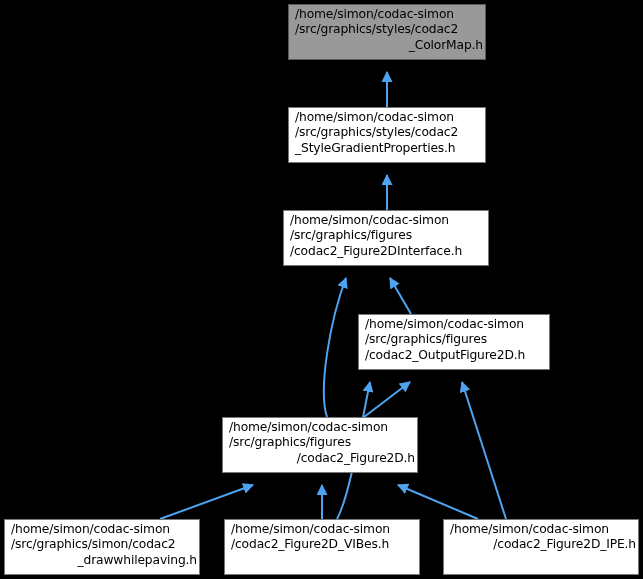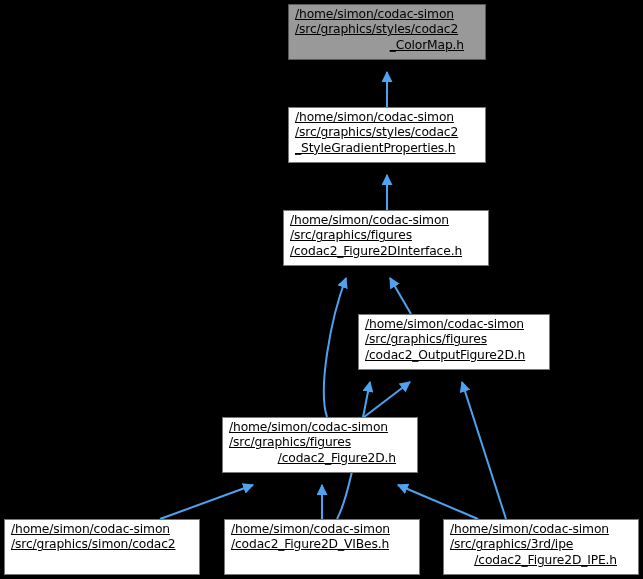--- a/index.html
+++ b/index.html
@@ -24,24 +24,23 @@
     pointer-events: none;
   }
   .node {
     position: absolute;
     box-sizing: border-box;
     border: 1px solid #777777;
     background: #ffffff;
     color: #000000;
     font-size: 12.3px;
     line-height: 15.4px;
-    padding: 2px 21px 3px 6px;
+    padding: 2px 2px 3px 6px;
     white-space: pre;
     letter-spacing: -0.15px;
-    text-decoration: underline;
   }
   .node.root-node {
     background: #999999;
     border: 1px solid #5a5a5a;
   }
   .node-line {
     display: block;
   }
   .al-left   { text-align: left; }
   .al-center { text-align: right; }
@@ -68,18 +67,18 @@
       <path d="M478,519 L398,485" fill="none" stroke="#4ea3f0" stroke-width="2" marker-end="url(#arrowhead)"></path>
       <path d="M506,519 L462,382" fill="none" stroke="#4ea3f0" stroke-width="2" marker-end="url(#arrowhead)"></path>
     </svg>
 
   <div id="node-layer">
       <div class="node root-node" style="left: 288px; top: 4px; width: 198px; height: 56px;"><span class="node-line al-left">/home/simon/codac-simon</span><span class="node-line al-left">/src/graphics/styles/codac2</span><span class="node-line al-center">_ColorMap.h</span></div>
       <div class="node" style="left: 288px; top: 107px; width: 198px; height: 56px;"><span class="node-line al-left">/home/simon/codac-simon</span><span class="node-line al-left">/src/graphics/styles/codac2</span><span class="node-line al-left">_StyleGradientProperties.h</span></div>
       <div class="node" style="left: 283px; top: 210px; width: 206px; height: 56px;"><span class="node-line al-left">/home/simon/codac-simon</span><span class="node-line al-left">/src/graphics/figures</span><span class="node-line al-left">/codac2_Figure2DInterface.h</span></div>
       <div class="node" style="left: 358px; top: 314px; width: 192px; height: 56px;"><span class="node-line al-left">/home/simon/codac-simon</span><span class="node-line al-left">/src/graphics/figures</span><span class="node-line al-left">/codac2_OutputFigure2D.h</span></div>
       <div class="node" style="left: 222px; top: 417px; width: 196px; height: 56px;"><span class="node-line al-left">/home/simon/codac-simon</span><span class="node-line al-left">/src/graphics/figures</span><span class="node-line al-center">/codac2_Figure2D.h</span></div>
-      <div class="node" style="left: 4px; top: 519px; width: 196px; height: 56px;"><span class="node-line al-left">/home/simon/codac-simon</span><span class="node-line al-left">/src/graphics/simon/codac2</span></div>
+      <div class="node" style="left: 4px; top: 519px; width: 196px; height: 56px;"><span class="node-line al-left">/home/simon/codac-simon</span><span class="node-line al-left">/src/graphics/simon/codac2</span><span class="node-line al-center">_drawwhilepaving.h</span></div>
       <div class="node" style="left: 224px; top: 519px; width: 196px; height: 56px;"><span class="node-line al-left">/home/simon/codac-simon</span><span class="node-line al-left">/codac2_Figure2D_VIBes.h</span></div>
-      <div class="node" style="left: 443px; top: 519px; width: 196px; height: 56px;"><span class="node-line al-left">/home/simon/codac-simon</span><span class="node-line al-left">/src/graphics/3rd/ipe</span><span class="node-line al-center">/codac2_Figure2D_IPE.h</span></div>
+      <div class="node" style="left: 443px; top: 519px; width: 196px; height: 56px;"><span class="node-line al-left">/home/simon/codac-simon</span><span class="node-line al-center">/codac2_Figure2D_IPE.h</span></div>
     </div>
 
 </div>
 
 </body></html>

